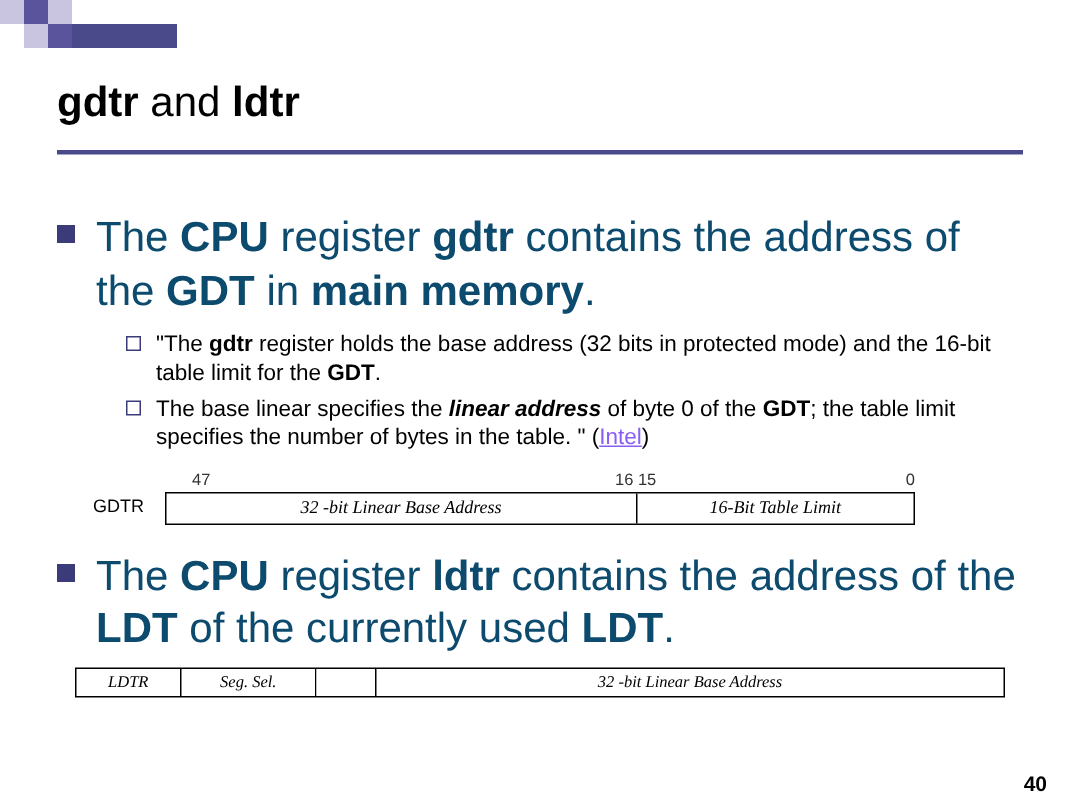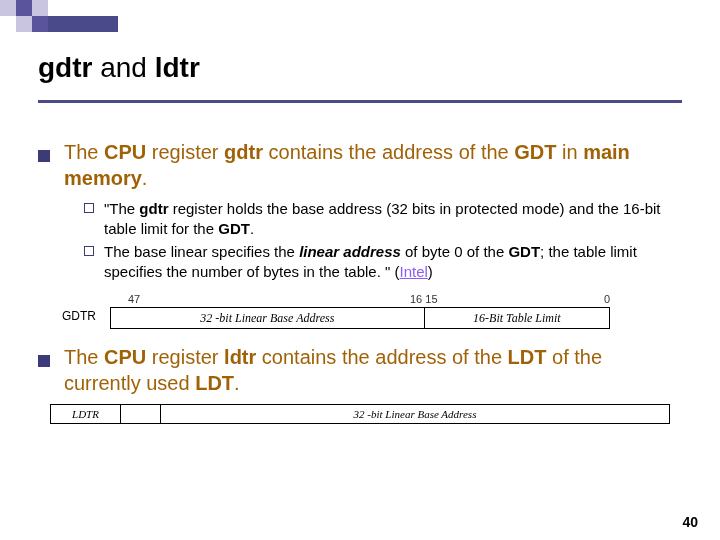--- a/index.html
+++ b/index.html
@@ -42,23 +42,23 @@
   }
   .bullet-row { display: flex; margin-bottom: 6px; }
   .sq-bullet {
     width: 12px; height: 12px;
     background: #3b3b7a;
     margin-top: 10px;
     margin-right: 14px;
     flex-shrink: 0;
   }
   .main-text {
-    font-size: 20px;
+    font-size: 28px;
     line-height: 1.28;
-    color: #a16207;
+    color: #0c4a6e;
   }
   .sub-list { margin-left: 46px; margin-top: 8px; }
   .sub-row { display: flex; margin-bottom: 4px; }
   .hollow {
     width: 10px; height: 10px;
     border: 1.5px solid #3b3b7a;
     margin-top: 4px;
     margin-right: 10px;
     flex-shrink: 0;
   }
@@ -171,19 +171,20 @@
 
   <div class="bullet-row">
     <div class="sq-bullet"></div>
     <div class="main-text">
       <span>The </span><span class="b">CPU</span><span> register </span><span class="b">ldtr</span><span> contains the address of the </span><span class="b">LDT</span><span> of the currently used </span><span class="b">LDT</span><span>.</span>
     </div>
   </div>
 
   <div class="diagram2">
     <div class="d2-a">LDTR</div>
+    <div class="d2-b">Seg. Sel.</div>
     <div class="d2-c"></div>
     <div class="d2-d">32 -bit Linear Base Address</div>
   </div>
 
 </div>
 
 <div class="pagenum">40</div>
 
 </body></html>

